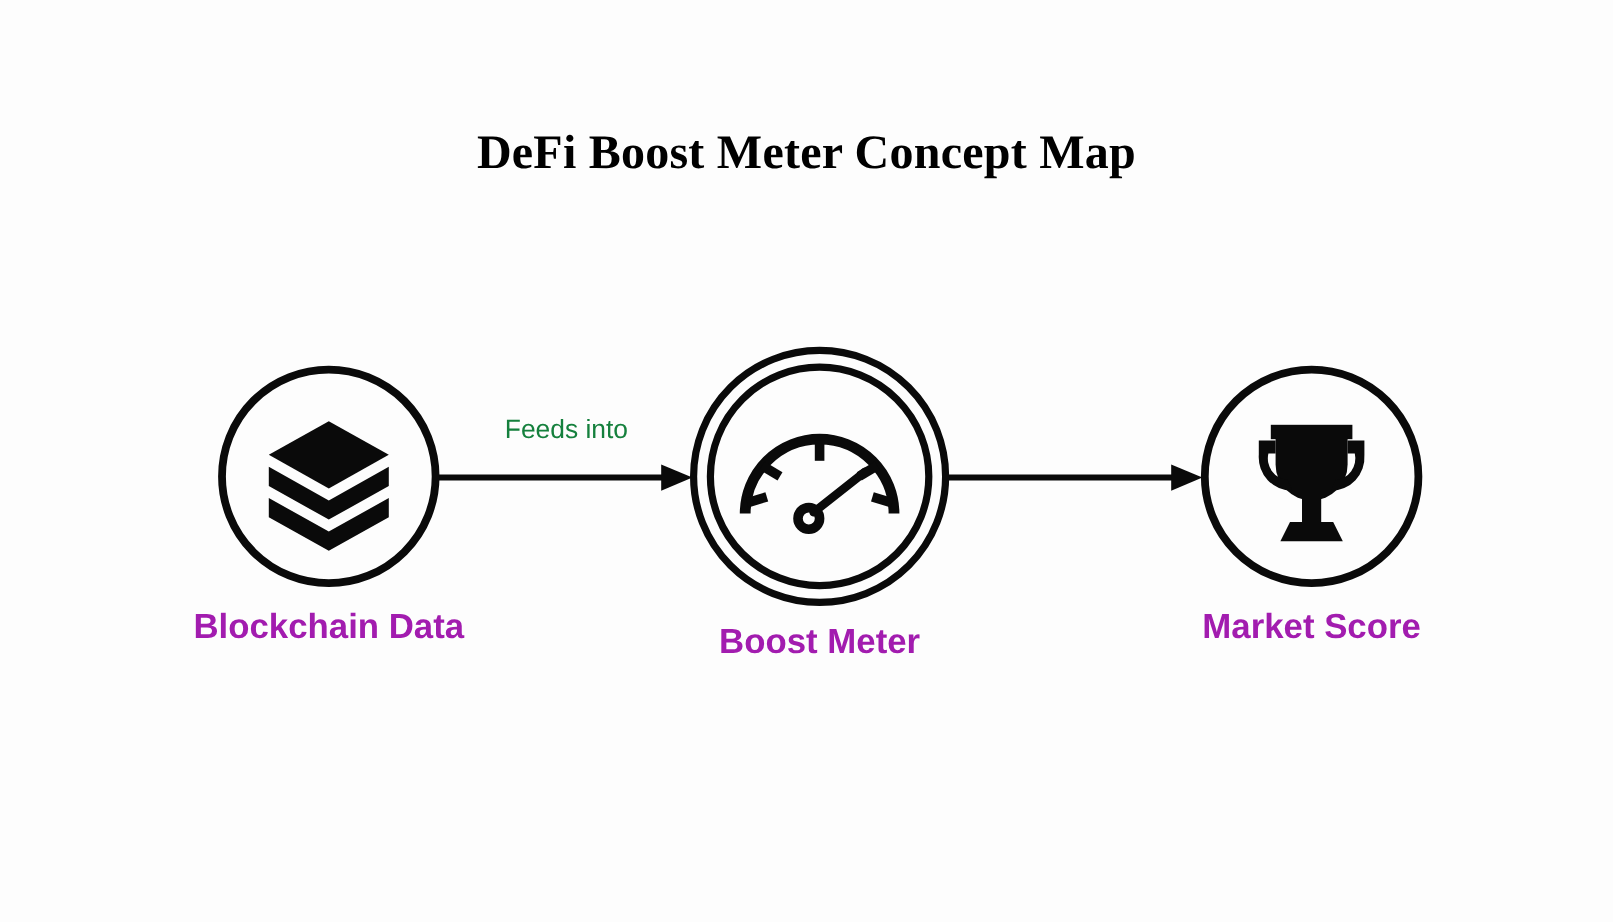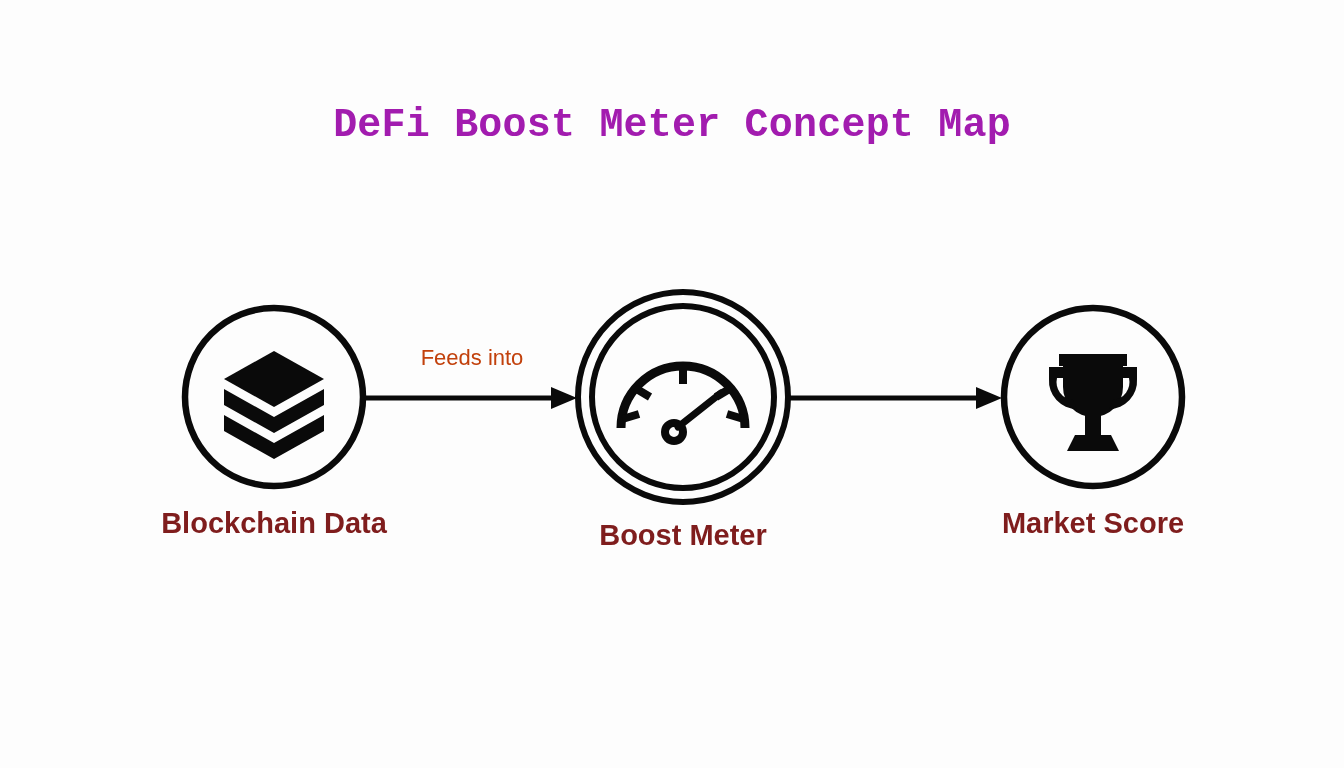--- a/index.html
+++ b/index.html
@@ -19,48 +19,48 @@
     inset: 0;
     width: 1344px;
     height: 768px;
   }
   .title {
     position: absolute;
     top: 103px;
     left: 0;
     width: 1344px;
     text-align: center;
-    font-family: Liberation Mono, monospace;
+    font-family: Liberation Serif, serif;
     font-weight: bold;
     font-size: 40px;
     letter-spacing: 0.2px;
-    color: #a21caf;
+    color: #000000;
     white-space: nowrap;
   }
   .node {
     position: absolute;
   }
   .node-label {
     position: absolute;
     text-align: center;
     font-family: "Liberation Sans", sans-serif;
     font-weight: bold;
     font-size: 29px;
-    color: #7f1d1d;
+    color: #a21caf;
     white-space: nowrap;
     left: 50%;
     transform: translateX(-50%);
   }
   .edge-label {
     position: absolute;
     text-align: center;
     font-family: "Liberation Sans", sans-serif;
     font-weight: normal;
     font-size: 22px;
-    color: #c2410c;
+    color: #15803d;
     white-space: nowrap;
   }
   svg { display: block; overflow: visible; }
 </style>
 </head>
 <body>
 
 <div id="diagram-root">
 
   <div class="title">DeFi Boost Meter Concept Map</div>

